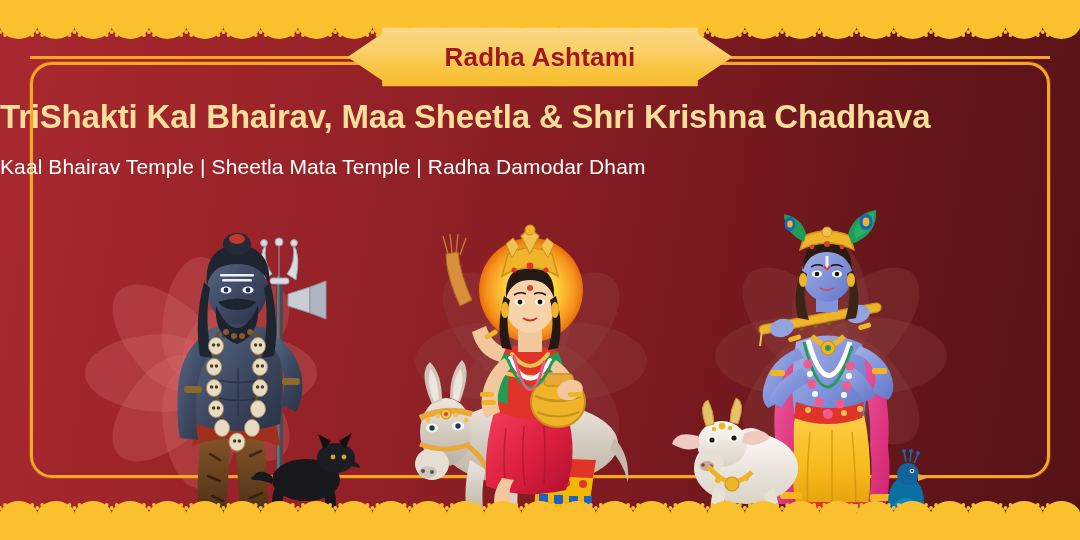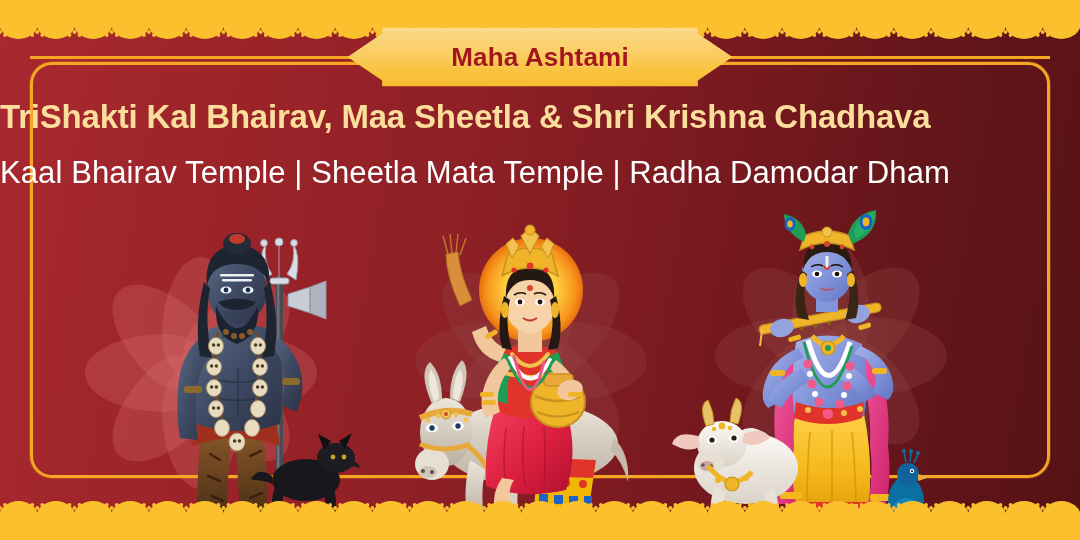--- a/index.html
+++ b/index.html
@@ -92,21 +92,21 @@
   }
   .title {
     font-size:33px; font-weight:bold;
     color:#FBDE9B;
     letter-spacing:-0.2px;
     white-space:nowrap;
     line-height:1.18;
   }
   .subtitle {
     margin-top:18px;
-    font-size:31px; font-weight:normal;
+    font-size:21px; font-weight:normal;
     color:#FFFFFF;
     letter-spacing:0.1px;
     white-space:nowrap;
   }
 
   
   .figures { position:absolute; inset:0; z-index:5; }
   .figure { position:absolute; }
 
   svg { display:block; overflow:visible; }
@@ -904,21 +904,21 @@
         <circle cx="1037.7586206896551" cy="11" r="1.9" fill="#FBC02D"></circle>
         <circle cx="1042.7586206896551" cy="14" r="1.9" fill="#FBC02D"></circle>
         <circle cx="1047.7586206896551" cy="11" r="1.9" fill="#FBC02D"></circle>
       </g>
   </svg>
 
   <div class="ribbon-wrap">
     <div class="ribbon-rule left"></div>
     <div class="ribbon-rule right"></div>
     <div class="ribbon">
-      <span class="ribbon-text">Maha Ashtami</span>
+      <span class="ribbon-text">Radha Ashtami</span>
     </div>
   </div>
 
   <div class="headings">
     <div class="title">TriShakti Kal Bhairav, Maa Sheetla &amp; Shri Krishna Chadhava</div>
     <div class="subtitle">Kaal Bhairav Temple | Sheetla Mata Temple | Radha Damodar Dham</div>
   </div>
 
 </div>
 

